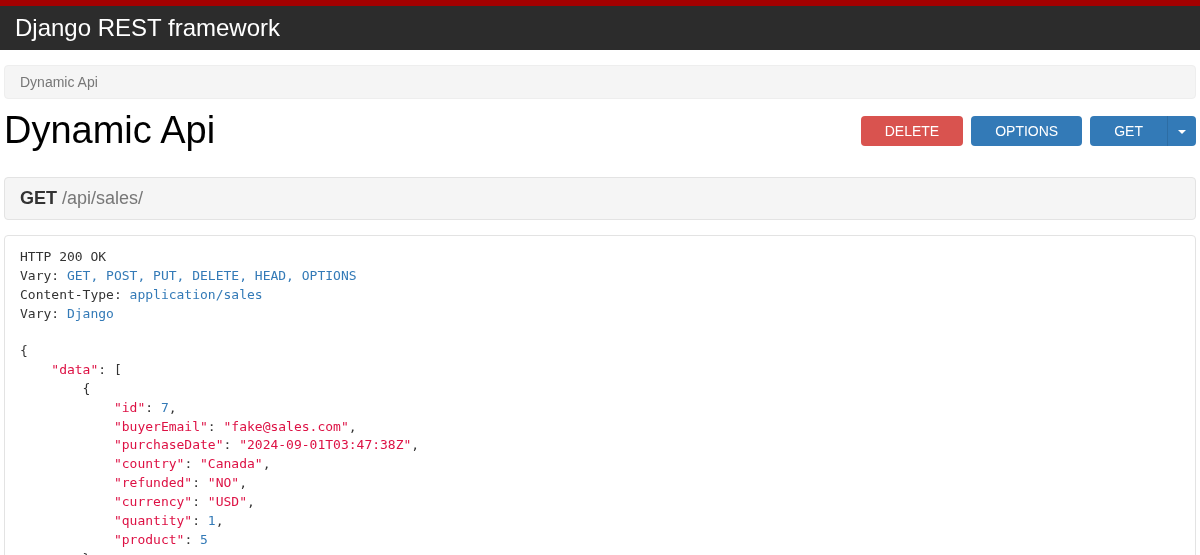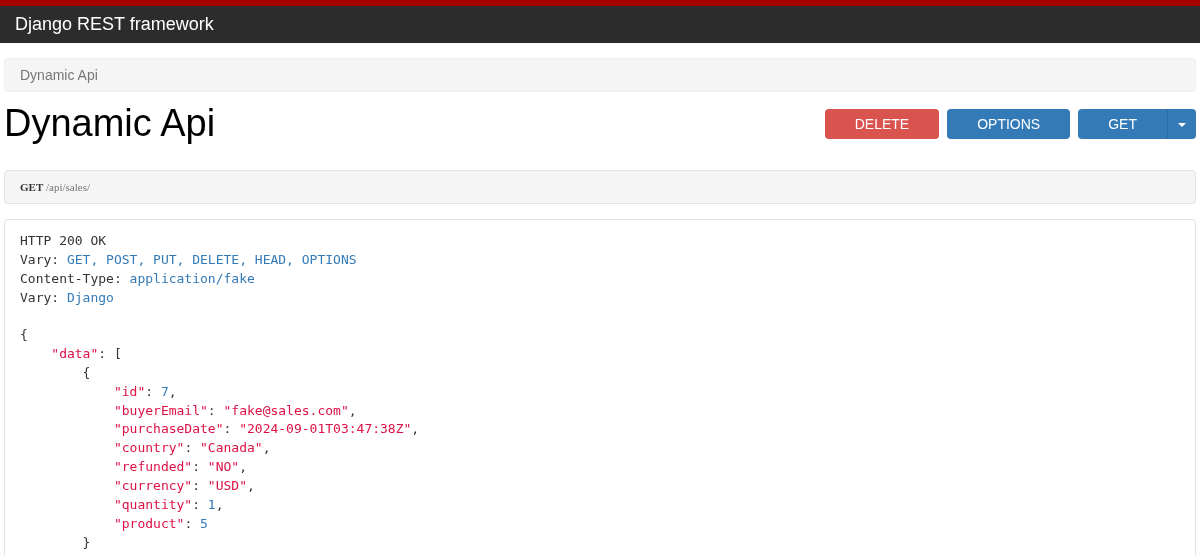--- a/index.html
+++ b/index.html
@@ -1,33 +1,33 @@
 <!DOCTYPE html>
 <html><head>
 <meta charset="utf-8">
 <style>
 * { box-sizing: border-box; margin: 0; padding: 0; }
 body { font-family: "Helvetica Neue", Helvetica, Arial, sans-serif; font-size: 14px; color: #333; background: #fff; }
 .topbar { height: 6px; background: #a30000; }
 .navbar { background: #2c2c2c; padding: 8px 15px; }
-.navbar a { color: #fff; font-size: 18px; text-decoration: none; }
+.navbar a { color: #fff; font-size: 24px; text-decoration: none; }
 .container { padding: 0 4px; }
 .breadcrumb { background: #f5f5f5; border: 1px solid #eee; border-radius: 4px; padding: 8px 15px; margin: 15px 0 10px; }
 .breadcrumb span { color: #777; }
 .page-header { display: flex; align-items: center; justify-content: space-between; padding: 0 0 10px; margin-bottom: 15px; }
 .page-header h1 { font-size: 38px; font-weight: 500; color: #000; }
 .btn-row { display: flex; gap: 8px; align-items: center; }
-.btn { display: inline-block; padding: 7px 30px; font-size: 14px; border-radius: 4px; color: #fff; border: none; cursor: pointer; }
+.btn { display: inline-block; padding: 7px 24px; font-size: 14px; border-radius: 4px; color: #fff; border: none; cursor: pointer; }
 .btn-danger { background: #d9534f; }
 .btn-primary { background: #337ab7; }
 .btn-group { display: flex; }
 .btn-group .btn:first-child { border-top-right-radius: 0; border-bottom-right-radius: 0; }
 .btn-group .btn.caret { border-top-left-radius: 0; border-bottom-left-radius: 0; border-left: 1px solid rgba(0,0,0,0.1); padding: 7px 10px; }
 .caret-inner { display: inline-block; width: 0; height: 0; vertical-align: middle; border-top: 4px solid #fff; border-right: 4px solid transparent; border-left: 4px solid transparent; }
-.request-info { background: #f5f5f5; border: 1px solid #e3e3e3; border-radius: 4px; padding: 10px 15px; margin-bottom: 15px; font-family: Liberation Serif, serif; font-size: 11px; }
+.request-info { background: #f5f5f5; border: 1px solid #e3e3e3; border-radius: 4px; padding: 10px 15px; margin-bottom: 15px; font-family: Liberation Sans, sans-serif; font-size: 18px; }
 .request-info .method { font-weight: bold; color: #333; }
 .request-info .path { color: #777; }
 .response { border: 1px solid #e3e3e3; border-radius: 4px; padding: 12px 15px; font-family: Menlo, Monaco, Consolas, monospace; font-size: 13px; line-height: 1.45; white-space: pre; overflow-x: auto; }
 .str { color: #dd1144; }
 .key { color: #dd1144; }
 .num { color: #337ab7; }
 .meta-val { color: #337ab7; margin-top: 48px; }
 .bold { font-weight: normal; }
 </style>
 </head>
@@ -54,21 +54,21 @@
       </div>
     </div>
   </div>
 
   <div class="request-info">
     <span class="method bold">GET</span> <span class="path">/api/sales/</span>
   </div>
 
   <div class="response"><span class="bold">HTTP 200 OK</span>
 <span class="bold">Vary:</span> <span class="meta-val">GET, POST, PUT, DELETE, HEAD, OPTIONS</span>
-<span class="bold">Content-Type:</span> <span class="meta-val">application/fake</span>
+<span class="bold">Content-Type:</span> <span class="meta-val">application/sales</span>
 <span class="bold">Vary:</span> <span class="meta-val">Django</span>
 
 <span id="json-body">{
     <span class="key">"data"</span>: [
         {
             <span class="key">"id"</span>: <span class="num">7</span>,
             <span class="key">"buyerEmail"</span>: <span class="str">"fake@sales.com"</span>,
             <span class="key">"purchaseDate"</span>: <span class="str">"2024-09-01T03:47:38Z"</span>,
             <span class="key">"country"</span>: <span class="str">"Canada"</span>,
             <span class="key">"refunded"</span>: <span class="str">"NO"</span>,

